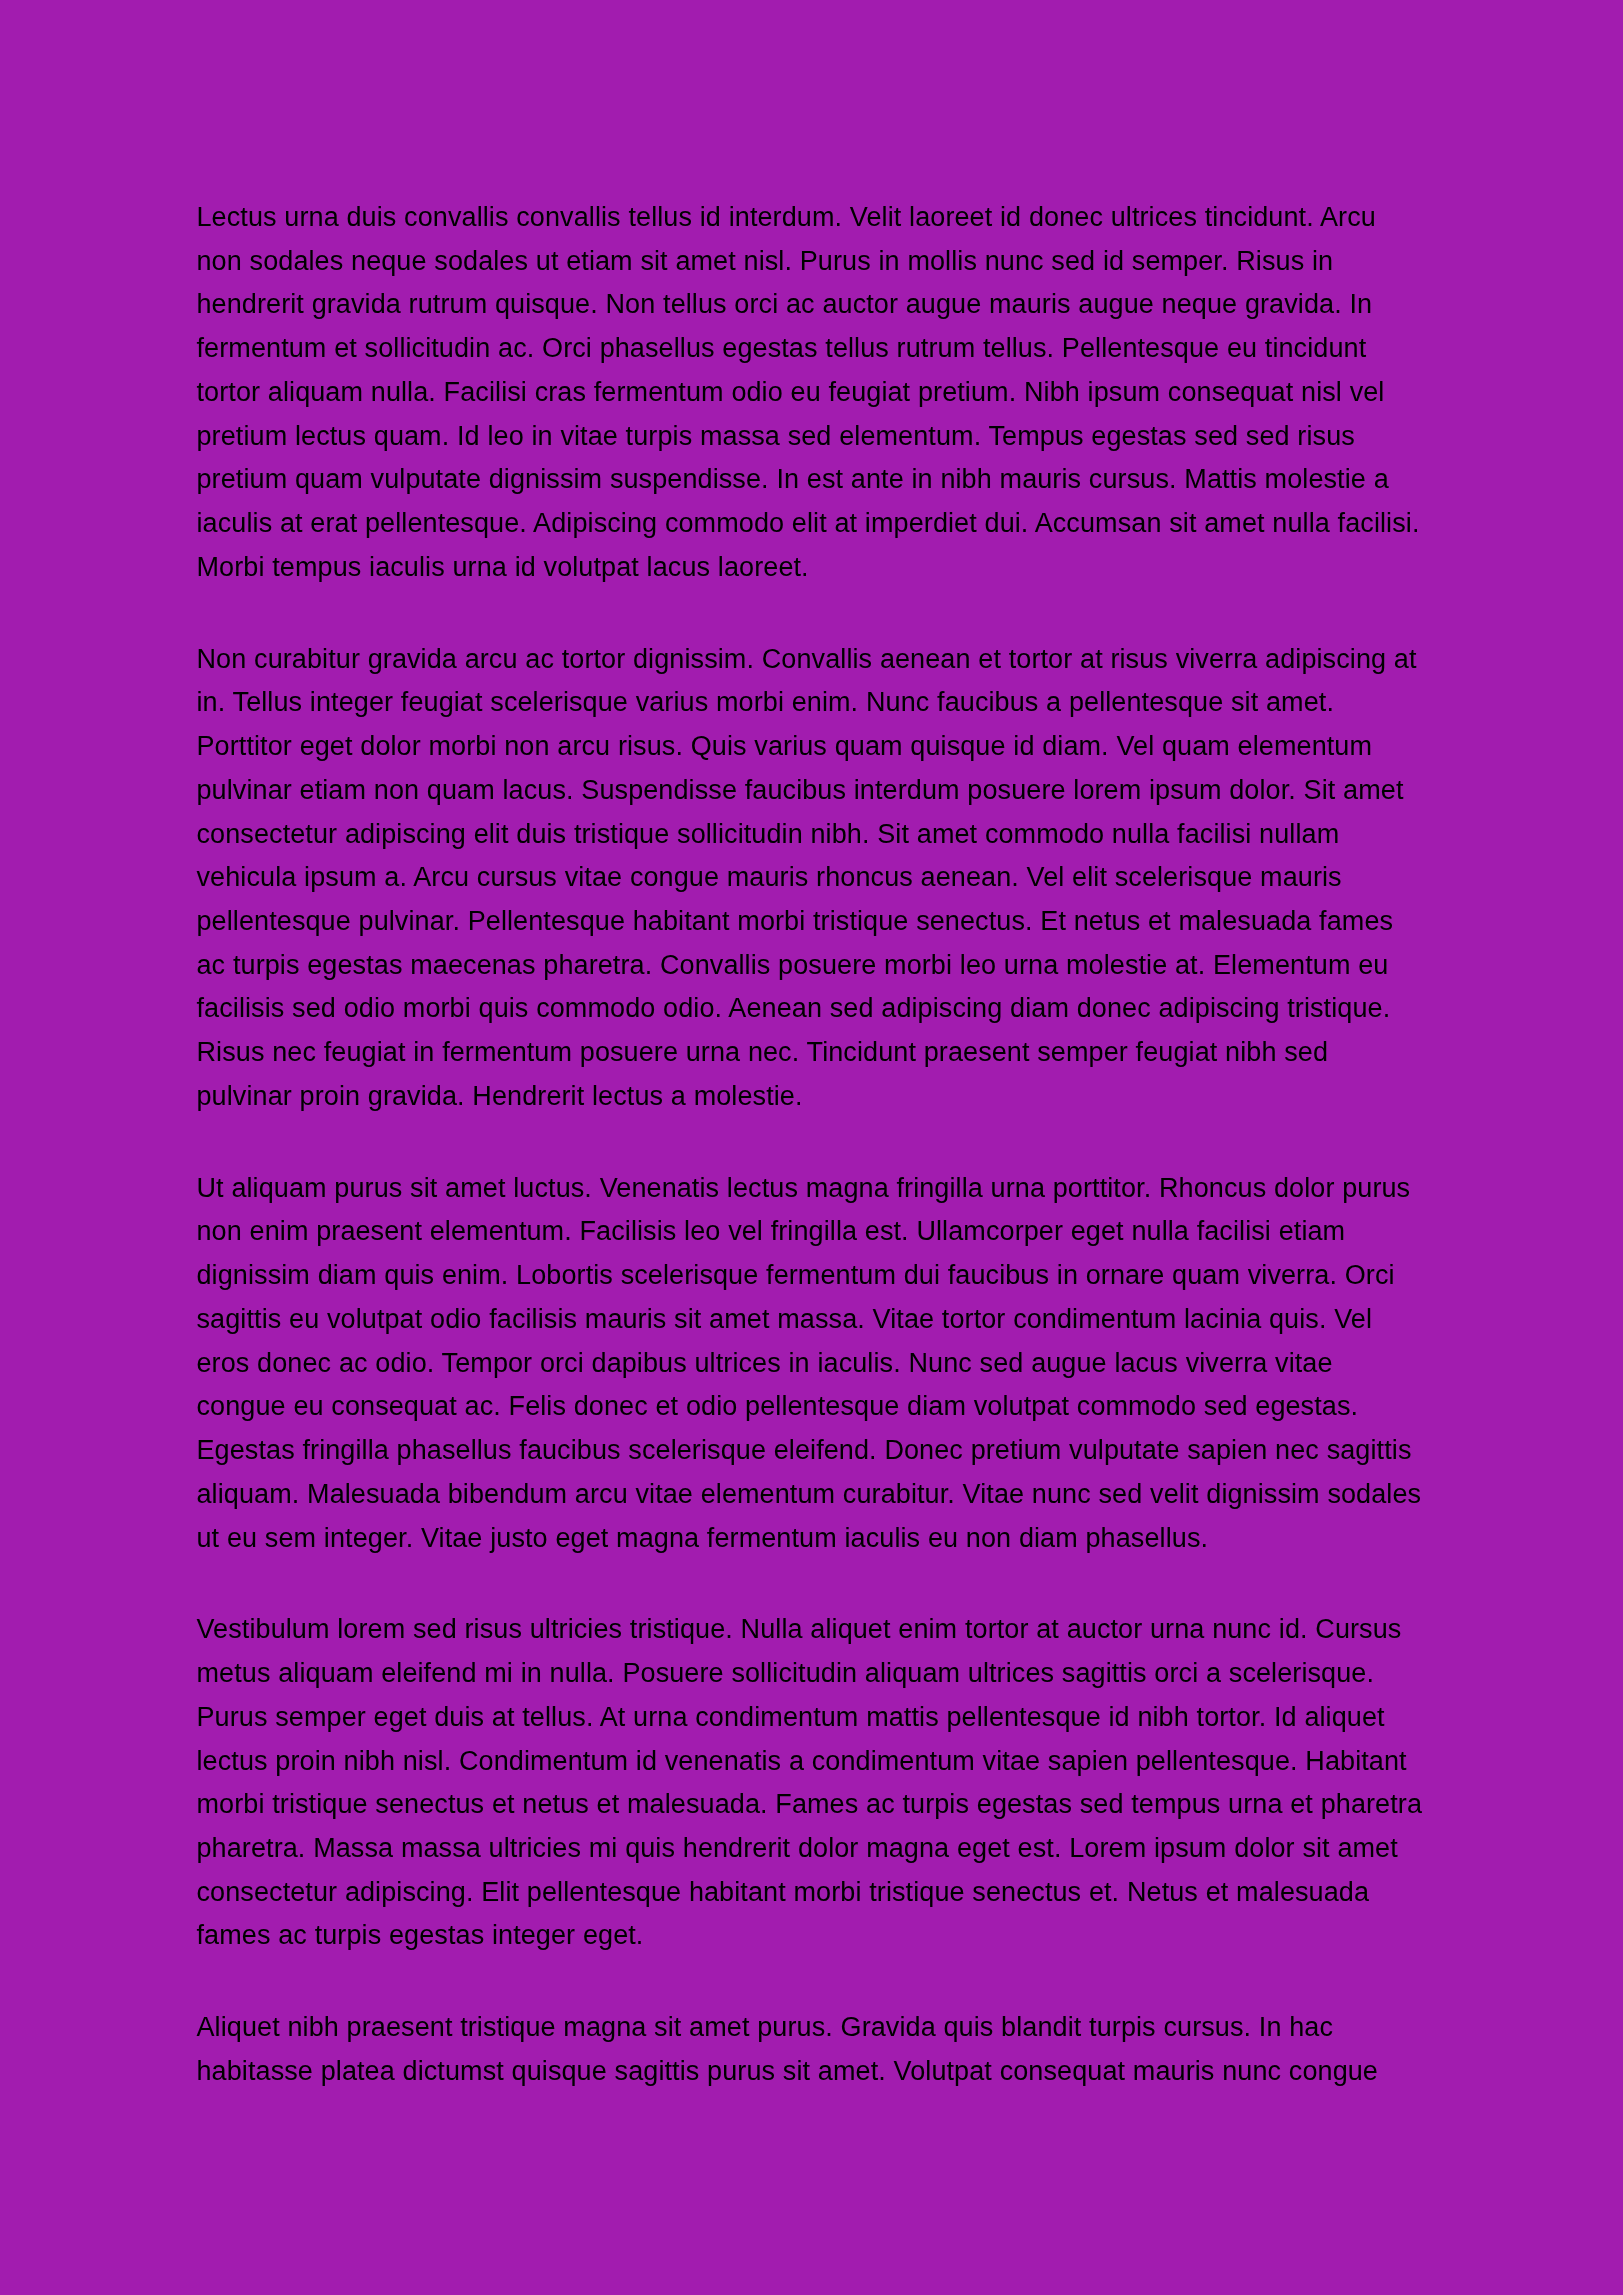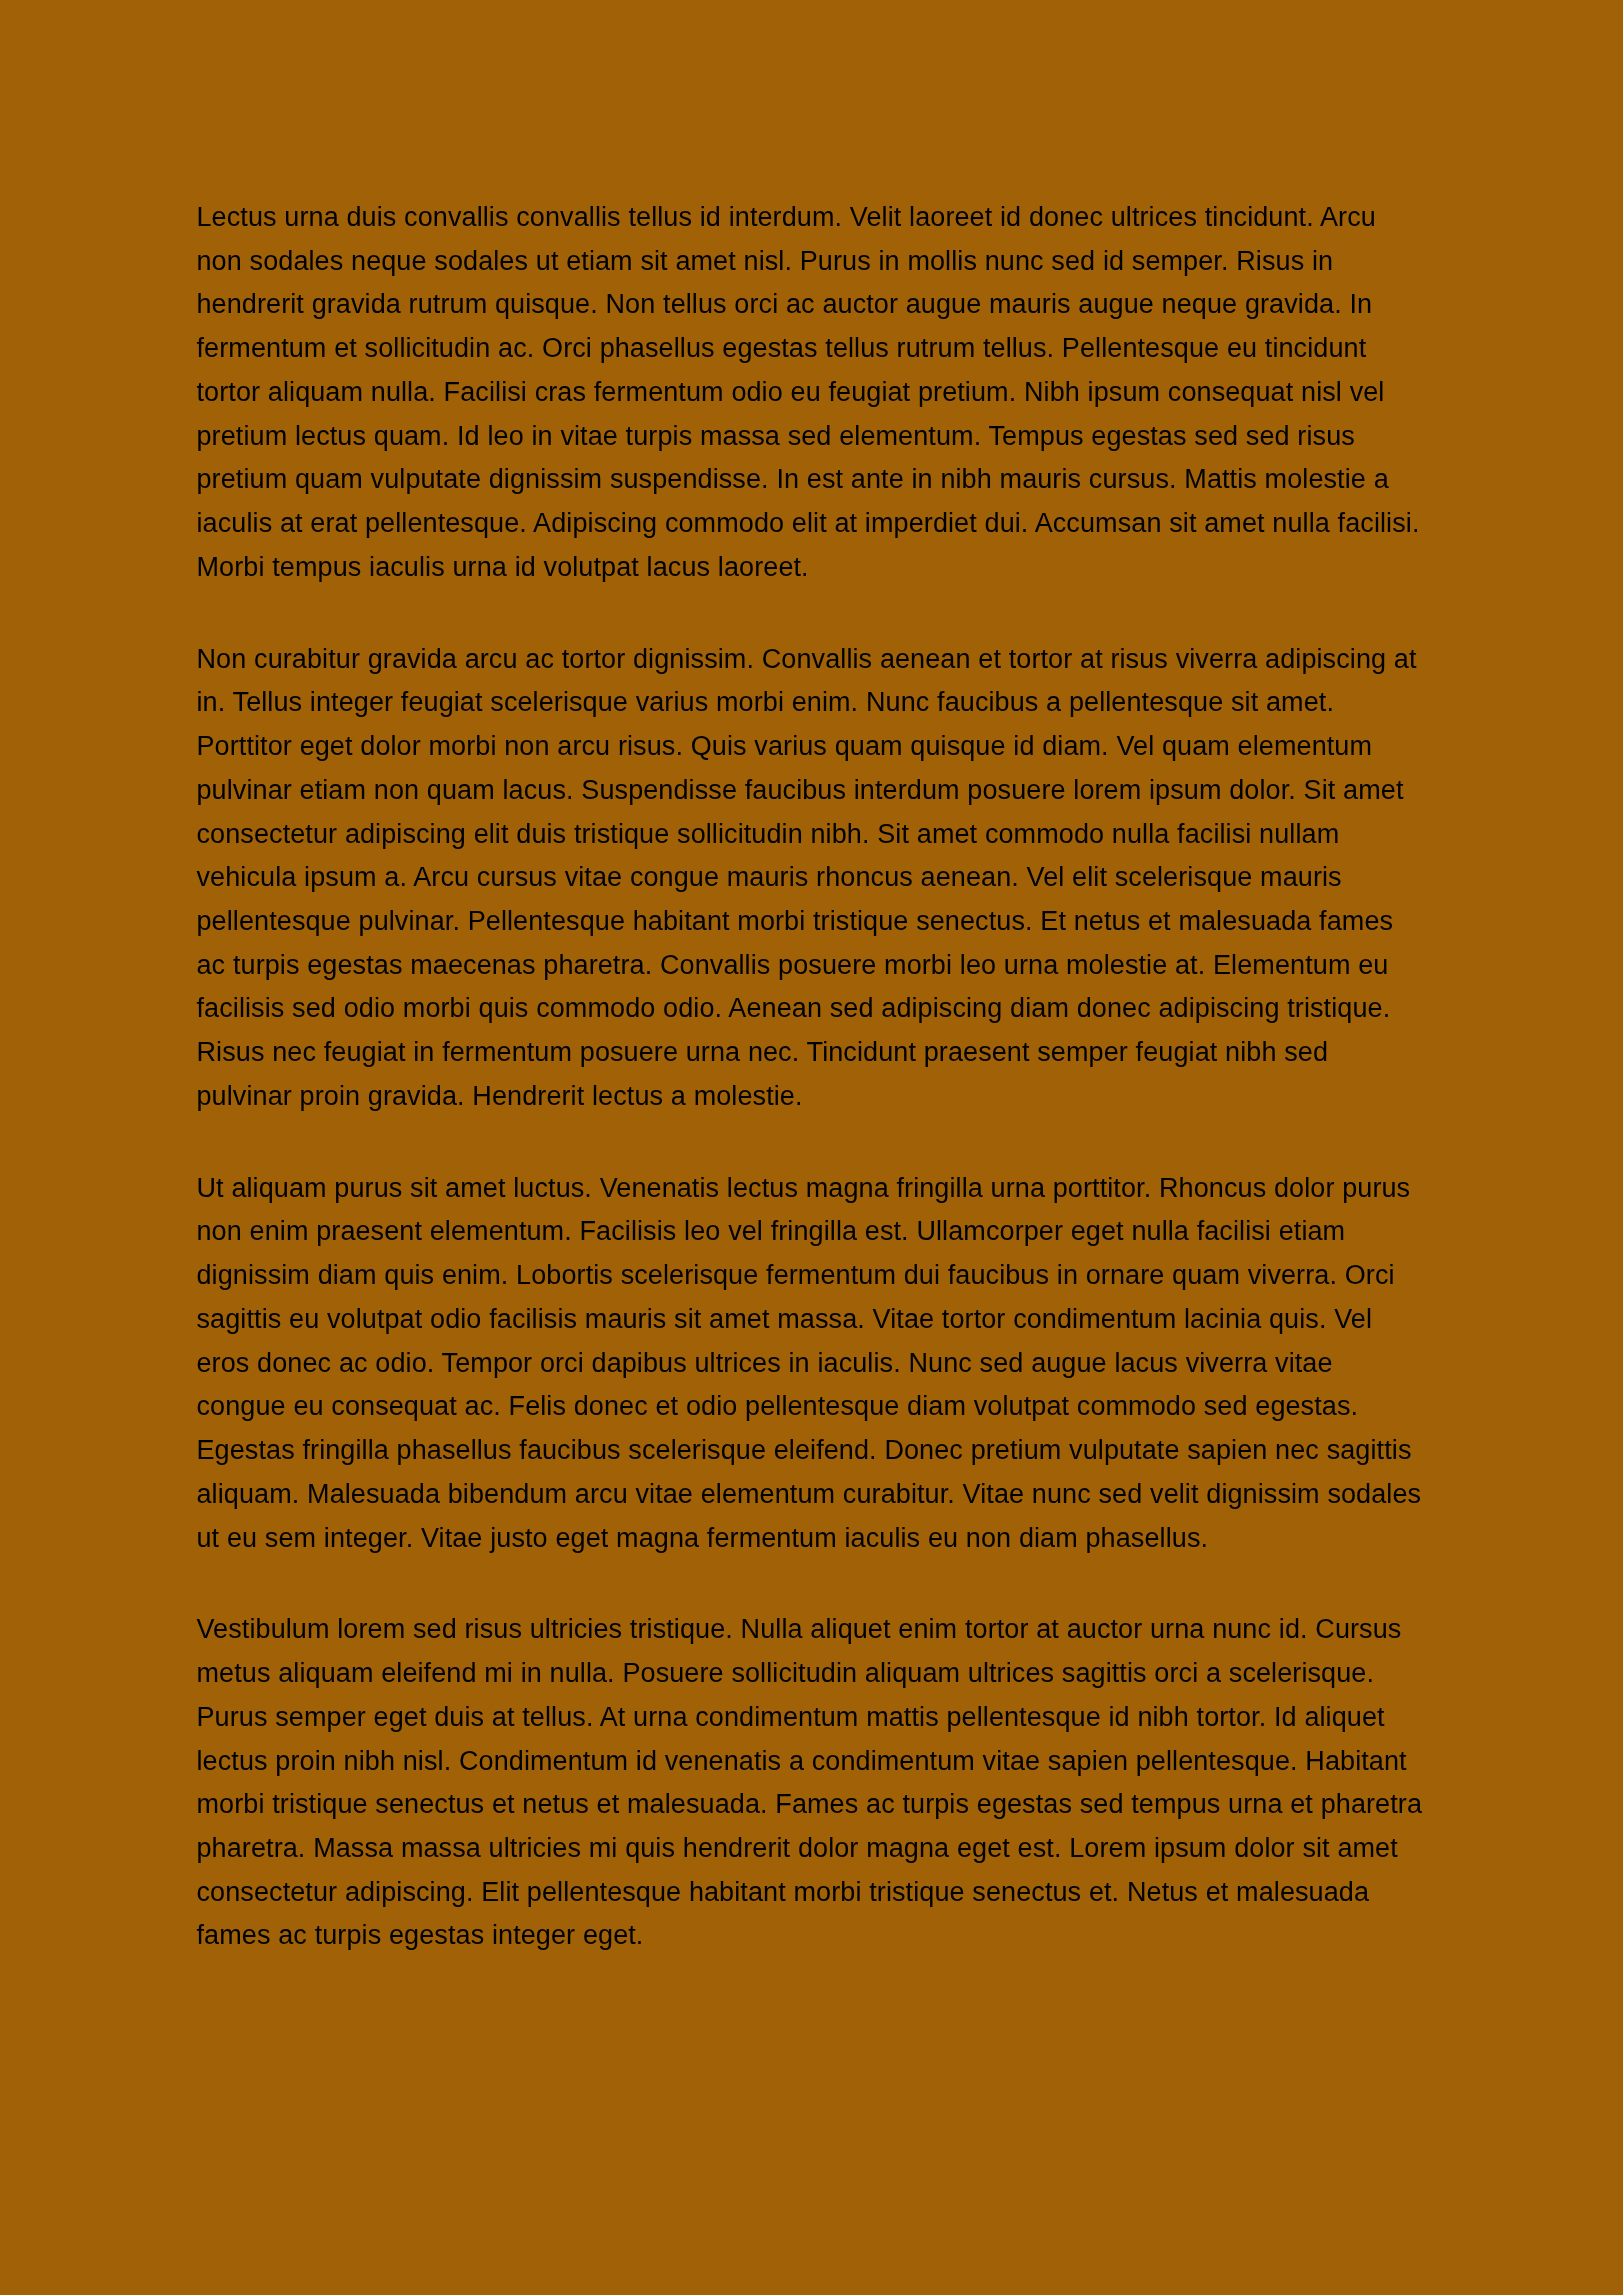--- a/index.html
+++ b/index.html
@@ -6,21 +6,21 @@
     margin: 0;
     padding: 0;
     background: #ffffff;
   }
   body {
     font-family: "Liberation Serif", serif;
   }
   .page {
     width: 1623px;
     height: 2295px;
-    background: #a16207;
+    background: #a21caf;
     box-sizing: border-box;
     padding: 196px 196px 0 196px;
     position: relative;
     overflow: hidden;
   }
   .doc-body {
     width: 1230px;
     margin: 0 auto;
   }
   .para {
@@ -39,15 +39,16 @@
 </style>
 </head>
 <body>
 
 <div class="page">
   <div class="doc-body">
     <p class="para">Lectus urna duis convallis convallis tellus id interdum. Velit laoreet id donec ultrices tincidunt. Arcu non sodales neque sodales ut etiam sit amet nisl. Purus in mollis nunc sed id semper. Risus in hendrerit gravida rutrum quisque. Non tellus orci ac auctor augue mauris augue neque gravida. In fermentum et sollicitudin ac. Orci phasellus egestas tellus rutrum tellus. Pellentesque eu tincidunt tortor aliquam nulla. Facilisi cras fermentum odio eu feugiat pretium. Nibh ipsum consequat nisl vel pretium lectus quam. Id leo in vitae turpis massa sed elementum. Tempus egestas sed sed risus pretium quam vulputate dignissim suspendisse. In est ante in nibh mauris cursus. Mattis molestie a iaculis at erat pellentesque. Adipiscing commodo elit at imperdiet dui. Accumsan sit amet nulla facilisi. Morbi tempus iaculis urna id volutpat lacus laoreet.</p>
     <p class="para">Non curabitur gravida arcu ac tortor dignissim. Convallis aenean et tortor at risus viverra adipiscing at in. Tellus integer feugiat scelerisque varius morbi enim. Nunc faucibus a pellentesque sit amet. Porttitor eget dolor morbi non arcu risus. Quis varius quam quisque id diam. Vel quam elementum pulvinar etiam non quam lacus. Suspendisse faucibus interdum posuere lorem ipsum dolor. Sit amet consectetur adipiscing elit duis tristique sollicitudin nibh. Sit amet commodo nulla facilisi nullam vehicula ipsum a. Arcu cursus vitae congue mauris rhoncus aenean. Vel elit scelerisque mauris pellentesque pulvinar. Pellentesque habitant morbi tristique senectus. Et netus et malesuada fames ac turpis egestas maecenas pharetra. Convallis posuere morbi leo urna molestie at. Elementum eu facilisis sed odio morbi quis commodo odio. Aenean sed adipiscing diam donec adipiscing tristique. Risus nec feugiat in fermentum posuere urna nec. Tincidunt praesent semper feugiat nibh sed pulvinar proin gravida. Hendrerit lectus a molestie.</p>
     <p class="para">Ut aliquam purus sit amet luctus. Venenatis lectus magna fringilla urna porttitor. Rhoncus dolor purus non enim praesent elementum. Facilisis leo vel fringilla est. Ullamcorper eget nulla facilisi etiam dignissim diam quis enim. Lobortis scelerisque fermentum dui faucibus in ornare quam viverra. Orci sagittis eu volutpat odio facilisis mauris sit amet massa. Vitae tortor condimentum lacinia quis. Vel eros donec ac odio. Tempor orci dapibus ultrices in iaculis. Nunc sed augue lacus viverra vitae congue eu consequat ac. Felis donec et odio pellentesque diam volutpat commodo sed egestas. Egestas fringilla phasellus faucibus scelerisque eleifend. Donec pretium vulputate sapien nec sagittis aliquam. Malesuada bibendum arcu vitae elementum curabitur. Vitae nunc sed velit dignissim sodales ut eu sem integer. Vitae justo eget magna fermentum iaculis eu non diam phasellus.</p>
     <p class="para">Vestibulum lorem sed risus ultricies tristique. Nulla aliquet enim tortor at auctor urna nunc id. Cursus metus aliquam eleifend mi in nulla. Posuere sollicitudin aliquam ultrices sagittis orci a scelerisque. Purus semper eget duis at tellus. At urna condimentum mattis pellentesque id nibh tortor. Id aliquet lectus proin nibh nisl. Condimentum id venenatis a condimentum vitae sapien pellentesque. Habitant morbi tristique senectus et netus et malesuada. Fames ac turpis egestas sed tempus urna et pharetra pharetra. Massa massa ultricies mi quis hendrerit dolor magna eget est. Lorem ipsum dolor sit amet consectetur adipiscing. Elit pellentesque habitant morbi tristique senectus et. Netus et malesuada fames ac turpis egestas integer eget.</p>
+    <p class="para">Aliquet nibh praesent tristique magna sit amet purus. Gravida quis blandit turpis cursus. In hac habitasse platea dictumst quisque sagittis purus sit amet. Volutpat consequat mauris nunc congue</p>
   </div>
 </div>
 
 
 </body></html>

